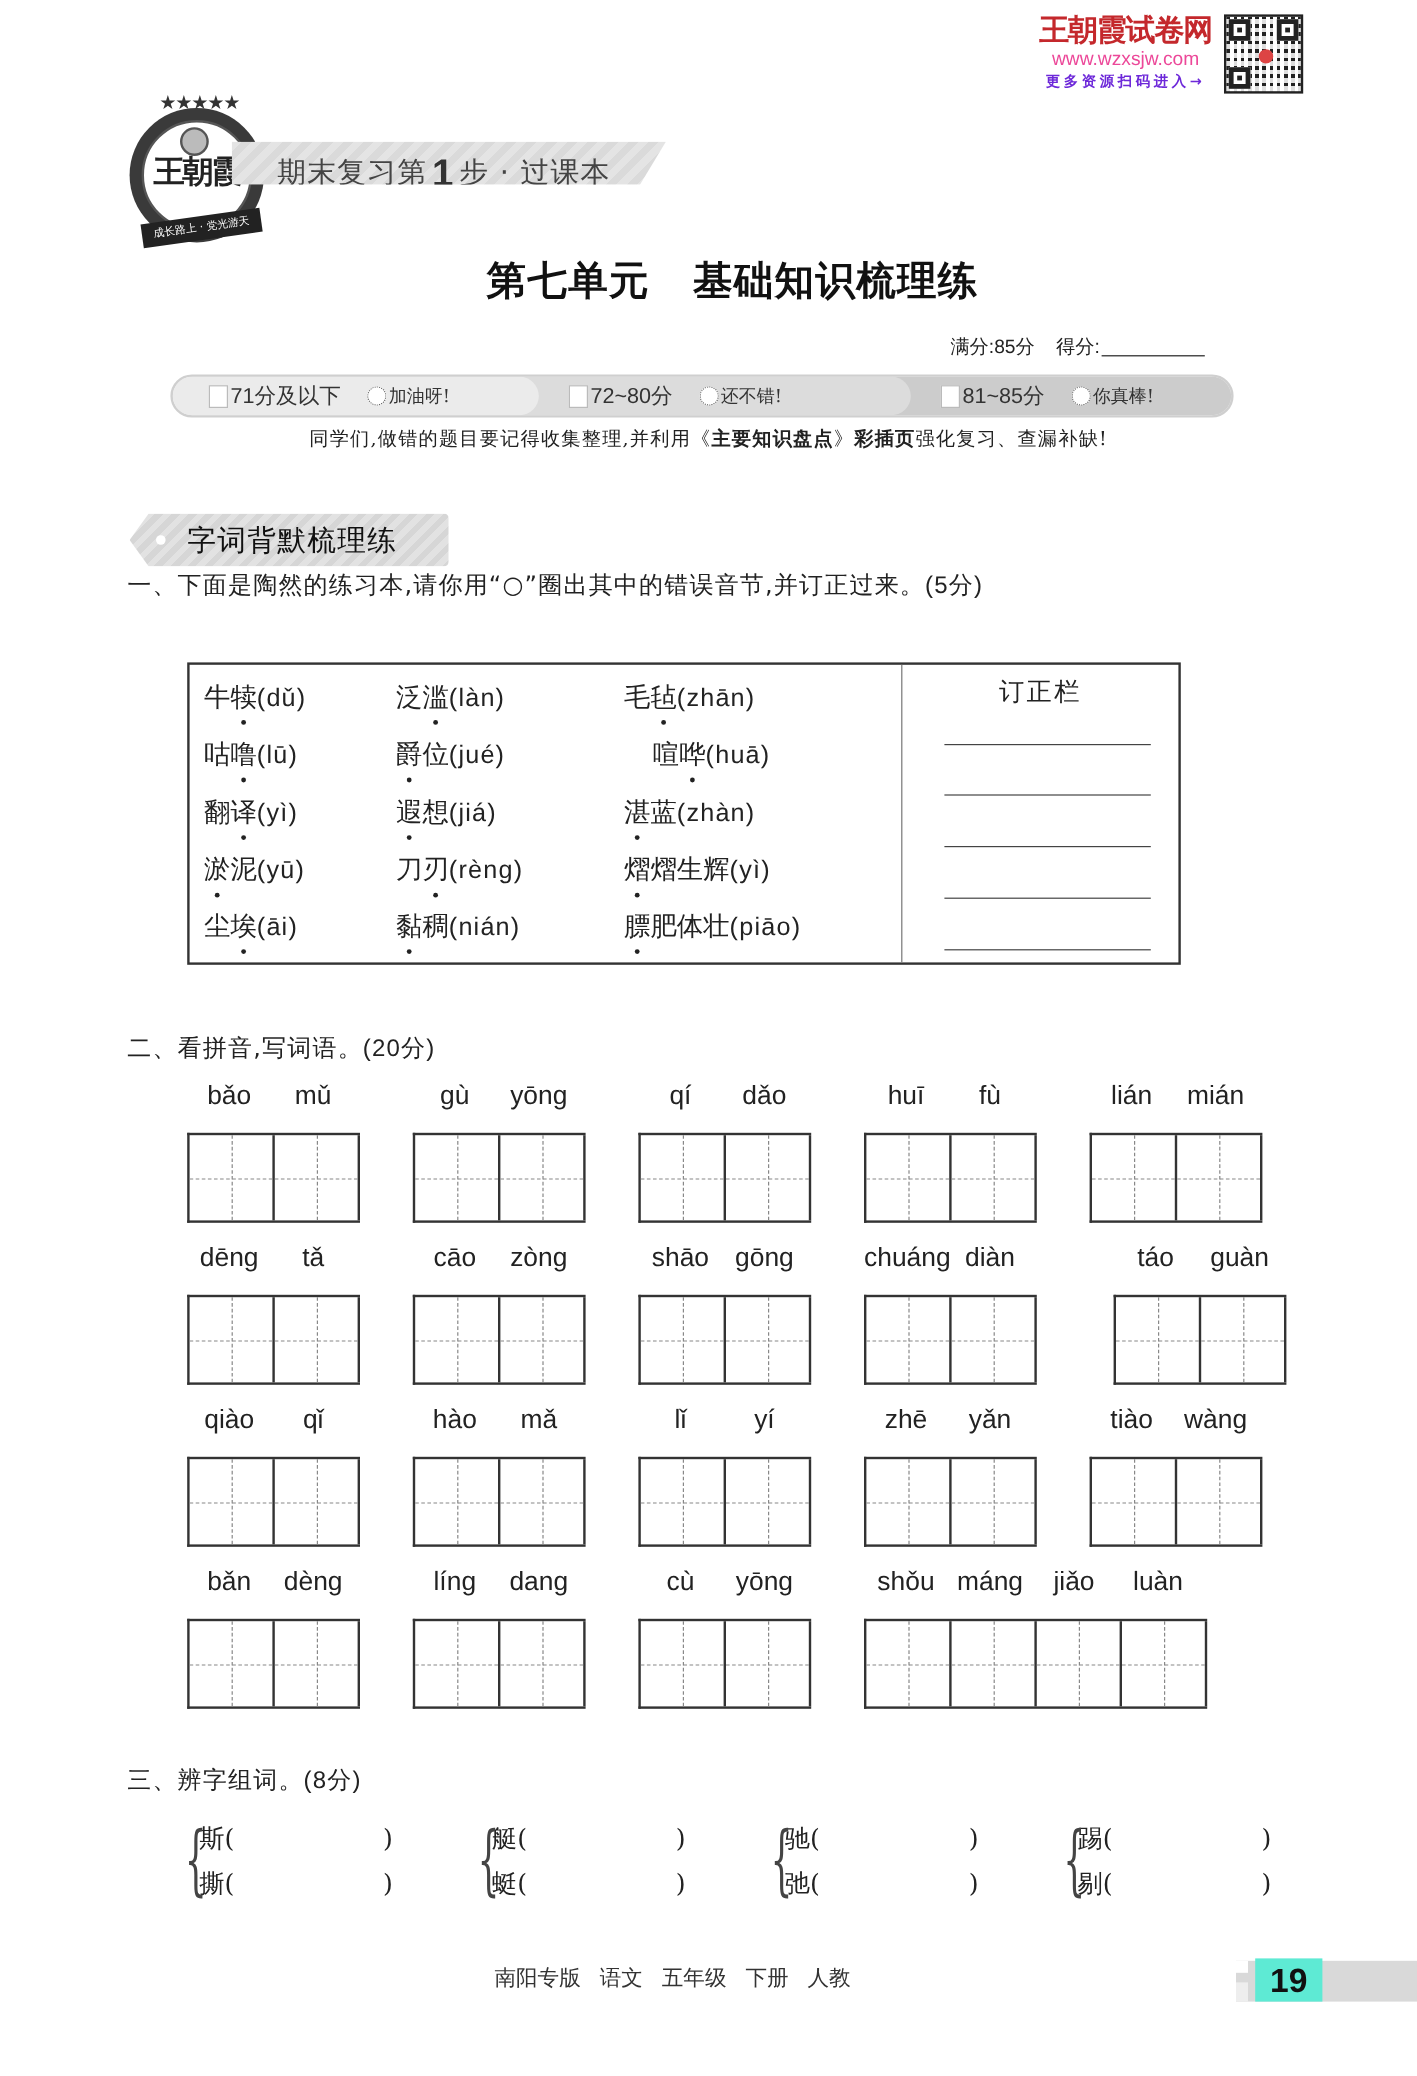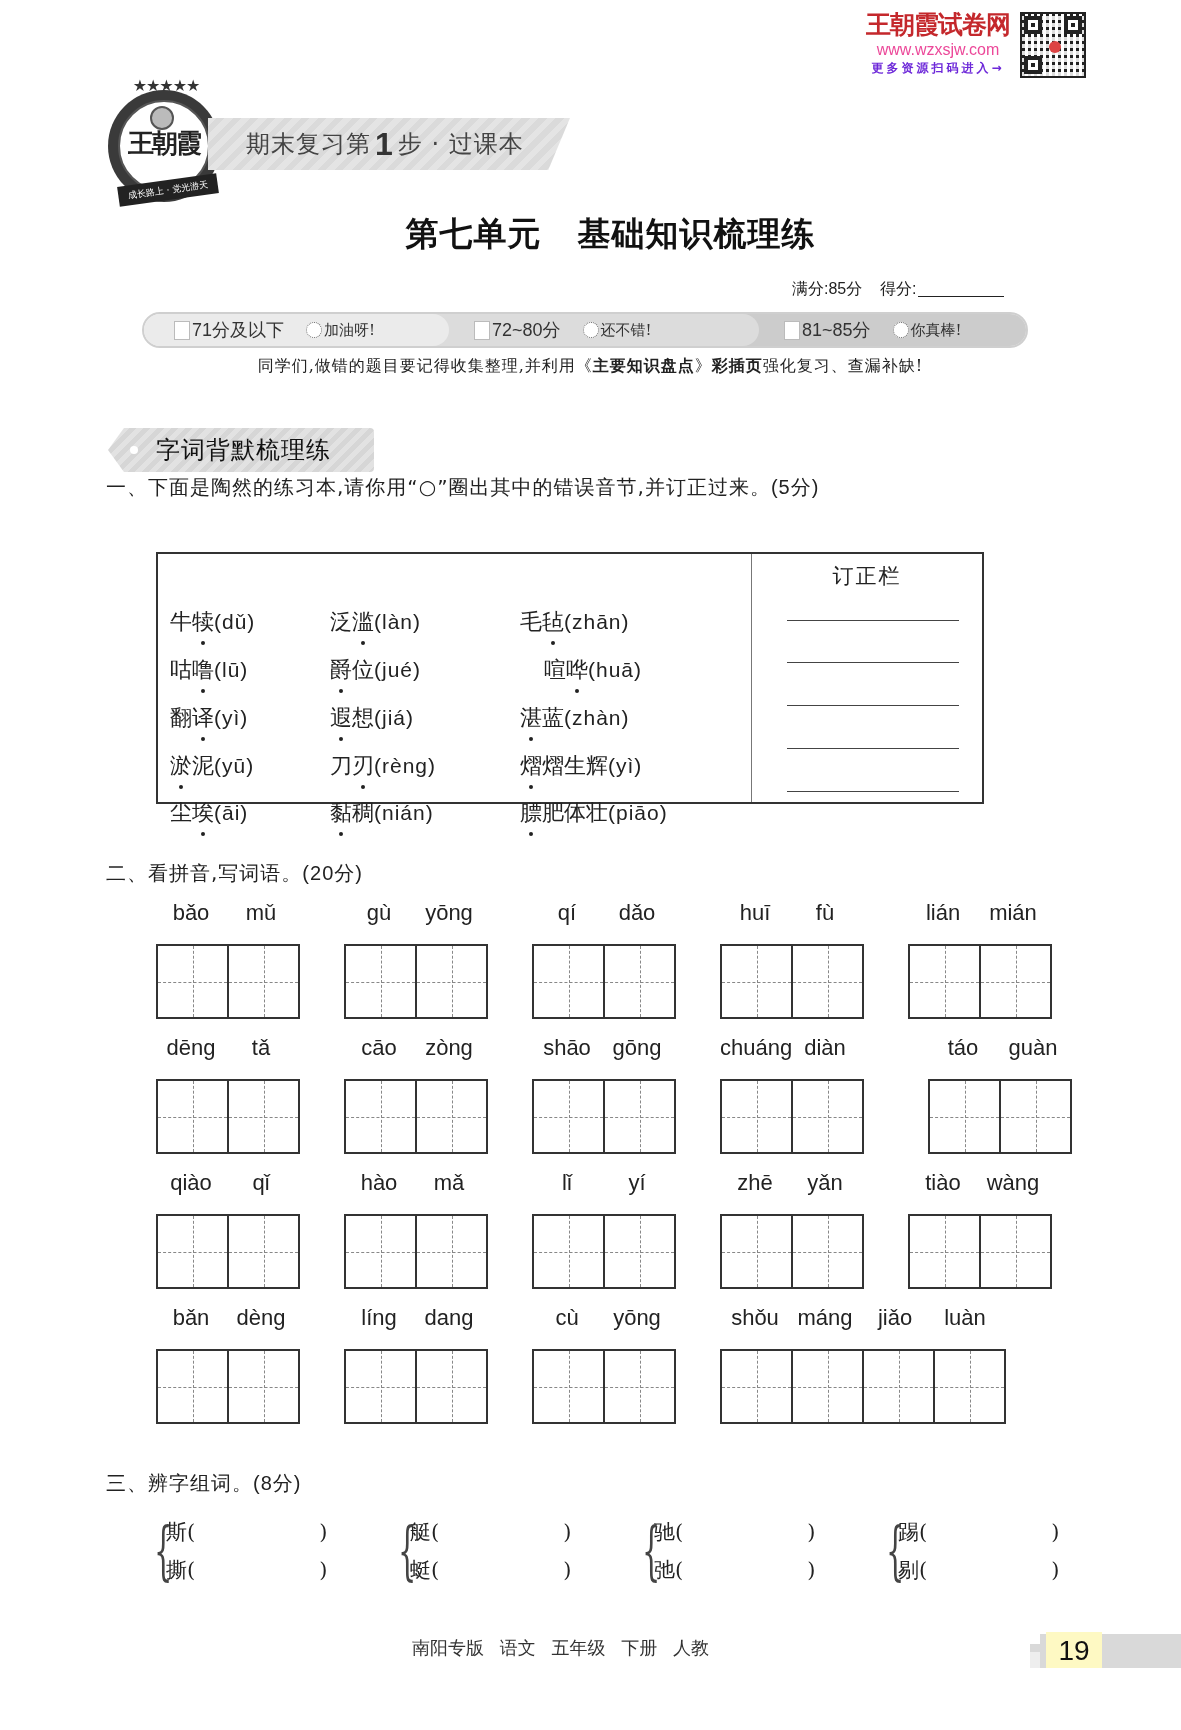--- a/index.html
+++ b/index.html
@@ -24,21 +24,21 @@
   
   .logo { position: absolute; left: 108px; top: 76px; width: 116px; height: 124px; }
   .logo-circle { position: absolute; left: 0; top: 14px; width: 112px; height: 112px; border-radius: 50%; background: #3a3a3a; }
   .logo-inner { position: absolute; left: 10px; top: 24px; width: 92px; height: 92px; border-radius: 50%; background: #fff; border: 2px solid #555; }
   .logo-stars { position: absolute; left: 6px; top: 0; width: 104px; text-align: center; color: #333; font-size: 16px; letter-spacing: -1px; }
   .logo-face { position: absolute; left: 42px; top: 30px; width: 24px; height: 24px; border-radius: 50%; background: #bbb; border: 2px solid #555; }
   .logo-text { position: absolute; left: 14px; top: 50px; width: 84px; text-align: center; font-family: "DejaVu Serif", serif; font-weight: bold; font-size: 26px; color: #222; letter-spacing: -2px; }
   .logo-ribbon { position: absolute; left: 10px; top: 104px; width: 100px; height: 20px; background: #222; color: #fff; font-size: 9px; text-align: center; line-height: 20px; transform: rotate(-8deg); }
 
   
-  .step-banner { position: absolute; left: 208px; top: 118px; width: 362px; height: 52px;
+  .step-banner { position: absolute; left: 193px; top: 118px; width: 362px; height: 36px;
      background: repeating-linear-gradient(135deg, #e4e4e4 0 6px, #dadada 6px 12px);
      clip-path: polygon(0 0, 100% 0, 94% 100%, 0 100%); text-align: center; }
   .step-text { position: absolute; left: 38px; top: 8px; font-size: 24px; color: #444; letter-spacing: 1px; white-space: nowrap; }
   .step-text b { font-family: "Liberation Sans", sans-serif; font-size: 32px; color: #333; margin: 0 4px; vertical-align: -3px; }
 
   
   .page-title { position: absolute; left: 0; width: 1181px; top: 212px; text-align: center; font-size: 33px; font-weight: bold; color: #111; letter-spacing: 1px; padding-left: 40px; }
   .page-title span.gap { display: inline-block; width: 36px; }
 
   .score-line { position: absolute; left: 792px; top: 279px; font-size: 16px; color: #222; white-space: nowrap; font-family: "Liberation Sans", sans-serif; }
@@ -65,21 +65,21 @@
   .section-tag .hole { position: absolute; left: 22px; top: 18px; width: 8px; height: 8px; border-radius: 50%; background: #fff; }
   .section-tag .label { position: absolute; left: 48px; top: 6px; font-size: 24px; font-weight: normal; color: #111; letter-spacing: 1px; }
 
   .q-head { position: absolute; left: 106px; font-size: 20px; color: #222; letter-spacing: 1px; white-space: nowrap; }
   .q-head .pts { font-family: "Liberation Sans", sans-serif; }
 
   
   .q1-table { position: absolute; left: 156px; top: 552px; width: 828px; height: 252px; border: 2px solid #333; }
   .q1-left { position: absolute; left: 0; top: 0; width: 594px; height: 100%; border-right: 1px solid #777; }
   .q1-right { position: absolute; left: 594px; top: 0; width: 230px; height: 100%; }
-  .q1-item { position: absolute; font-size: 22px; white-space: nowrap; color: #222; margin-top: 41px; }
+  .q1-item { position: absolute; font-size: 22px; white-space: nowrap; color: #222; }
   .q1-item .py { font-family: "Liberation Sans", sans-serif; font-size: 21px; letter-spacing: 1px; }
   .q1-item .ch { position: relative; display: inline-block; }
   .q1-item .ch.dot::after { content: ""; position: absolute; left: 50%; bottom: -8px; width: 4px; height: 4px; margin-left: -2px; background: #222; border-radius: 50%; }
   .fix-title { position: absolute; left: 0; width: 100%; top: 8px; text-align: center; font-size: 21px; letter-spacing: 2px; }
   .fix-line { position: absolute; left: 35px; width: 172px; border-top: 1px solid #444; }
 
   
   .word { position: absolute; }
   .word .pinyin { display: flex; font-family: "Liberation Sans", sans-serif; font-size: 22px; color: #222; height: 30px; }
   .word .pinyin span { width: 70px; text-align: center; white-space: nowrap; }
@@ -92,21 +92,21 @@
   .pair { position: absolute; font-family: "DejaVu Serif", serif; font-size: 21px; color: #222; }
   .pair .brace { position: absolute; left: -12px; top: -2px; font-size: 64px; line-height: 70px; color: #444; font-weight: 100; transform: scaleX(0.45); transform-origin: left; }
   .pair .row { height: 38px; white-space: nowrap; }
   .pair .row .paren-close { display: inline-block; margin-left: 124px; }
 
   
   .footer { position: absolute; left: 412px; top: 1636px; font-family: "DejaVu Serif", serif; font-size: 18px; color: #333; white-space: nowrap; word-spacing: 10px; }
   .page-num-bar { position: absolute; left: 1030px; top: 1634px; width: 151px; height: 34px; background: #d9d9d9; }
   .page-num-bar .sq1 { position: absolute; left: 0; top: 0; width: 10px; height: 10px; background: #fff; }
   .page-num-bar .sq2 { position: absolute; left: 0; top: 18px; width: 10px; height: 16px; background: #eee; }
-  .page-num { position: absolute; left: 1046px; top: 1632px; width: 56px; height: 36px; background: #fef9c3; text-align: center; font-family: "Liberation Sans", sans-serif; font-weight: normal; font-size: 28px; line-height: 38px; color: #111; }
+  .page-num { position: absolute; left: 1046px; top: 1632px; width: 56px; height: 36px; background: #5eead4; text-align: center; font-family: "Liberation Sans", sans-serif; font-weight: bold; font-size: 28px; line-height: 38px; color: #111; }
 </style>
 </head>
 <body>
 
 <div class="brand">
   <div class="brand-name">王朝霞试卷网</div>
   <div class="brand-url">www.wzxsjw.com</div>
   <div class="brand-cta"><span>更多资源扫码进入</span><span>→</span></div>
 </div>
 <div class="qr">

